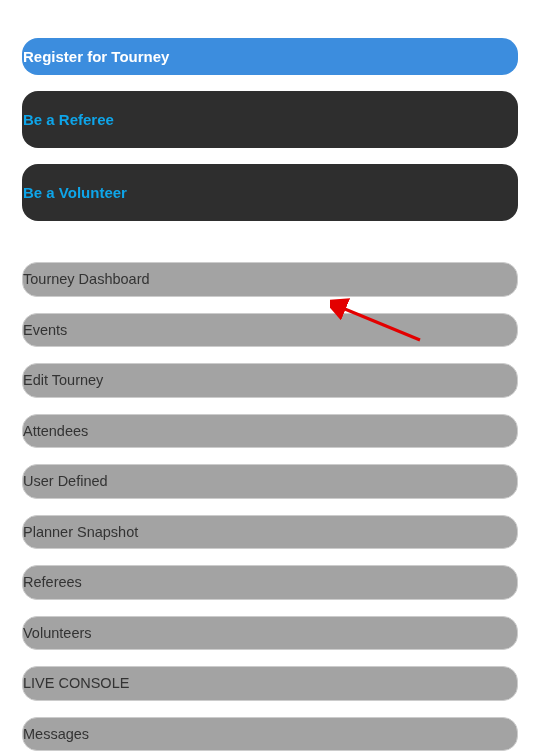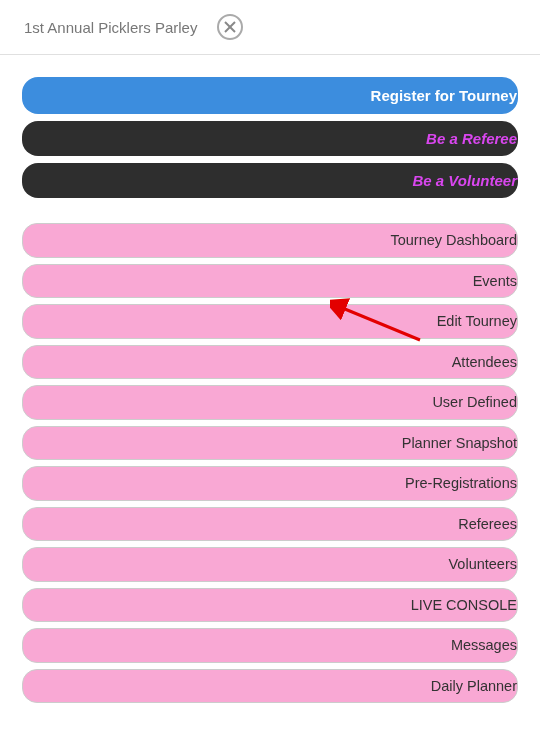--- a/index.html
+++ b/index.html
@@ -43,42 +43,42 @@
     .content {
       padding: 22px 22px 10px 22px;
     }
     .btn {
       width: 100%;
       border-radius: 16px;
       font-size: 15px;
       font-weight: 600;
       cursor: pointer;
       border: 1px solid transparent;
-      text-align: right;
+      text-align: left;
       display: block;
       line-height: 1;
+      margin-top: 16px;
     }
     .btn-primary {
       background: #3c8dde;
       color: #fff;
       padding: 10px 0;
       margin-bottom: 7px;
     }
     .btn-dark {
       background: #2e2e2e;
-      color: #d946ef;
-      padding: 9px 0;
+      color: #0ea5e9;
+      padding: 20px 0;
       margin-bottom: 7px;
-      font-style: italic;
     }
     .spacer {
       height: 18px;
     }
     .btn-outline {
-      background: #f9a8d4;
+      background: #a3a3a3;
       color: #333;
       border: 1px solid #ccc;
       padding: 9px 0;
       margin-bottom: 6px;
       font-weight: 500;
       font-size: 14.5px;
       border-radius: 15px;
     }
     .arrow {
       position: absolute;
@@ -87,44 +87,34 @@
       pointer-events: none;
     }
     .wrapper {
       position: relative;
     }
   </style>
 </head>
 <body>
 
 <div class="wrapper">
-  <div class="header">
-    <span class="header-title">1st Annual Picklers Parley</span>
-    <button class="close-btn">
-      <svg viewBox="0 0 12 12">
-        <line x1="1" y1="1" x2="11" y2="11" stroke="#888" stroke-width="2"></line>
-        <line x1="11" y1="1" x2="1" y2="11" stroke="#888" stroke-width="2"></line>
-      </svg>
-    </button>
-  </div>
 
   <div class="content">
     <button class="btn btn-primary">Register for Tourney</button>
     <button class="btn btn-dark">Be a Referee</button>
     <button class="btn btn-dark">Be a Volunteer</button>
 
     <div class="spacer"></div>
 
     <button class="btn btn-outline">Tourney Dashboard</button>
     <button class="btn btn-outline">Events</button>
     <button class="btn btn-outline">Edit Tourney</button>
     <button class="btn btn-outline">Attendees</button>
     <button class="btn btn-outline">User Defined</button>
     <button class="btn btn-outline">Planner Snapshot</button>
-    <button class="btn btn-outline">Pre-Registrations</button>
     <button class="btn btn-outline">Referees</button>
     <button class="btn btn-outline">Volunteers</button>
     <button class="btn btn-outline">LIVE CONSOLE</button>
     <button class="btn btn-outline">Messages</button>
     <button class="btn btn-outline">Daily Planner</button>
 
   </div>
 
   <svg class="arrow" width="100" height="60" viewBox="0 0 100 60">
     <defs>

